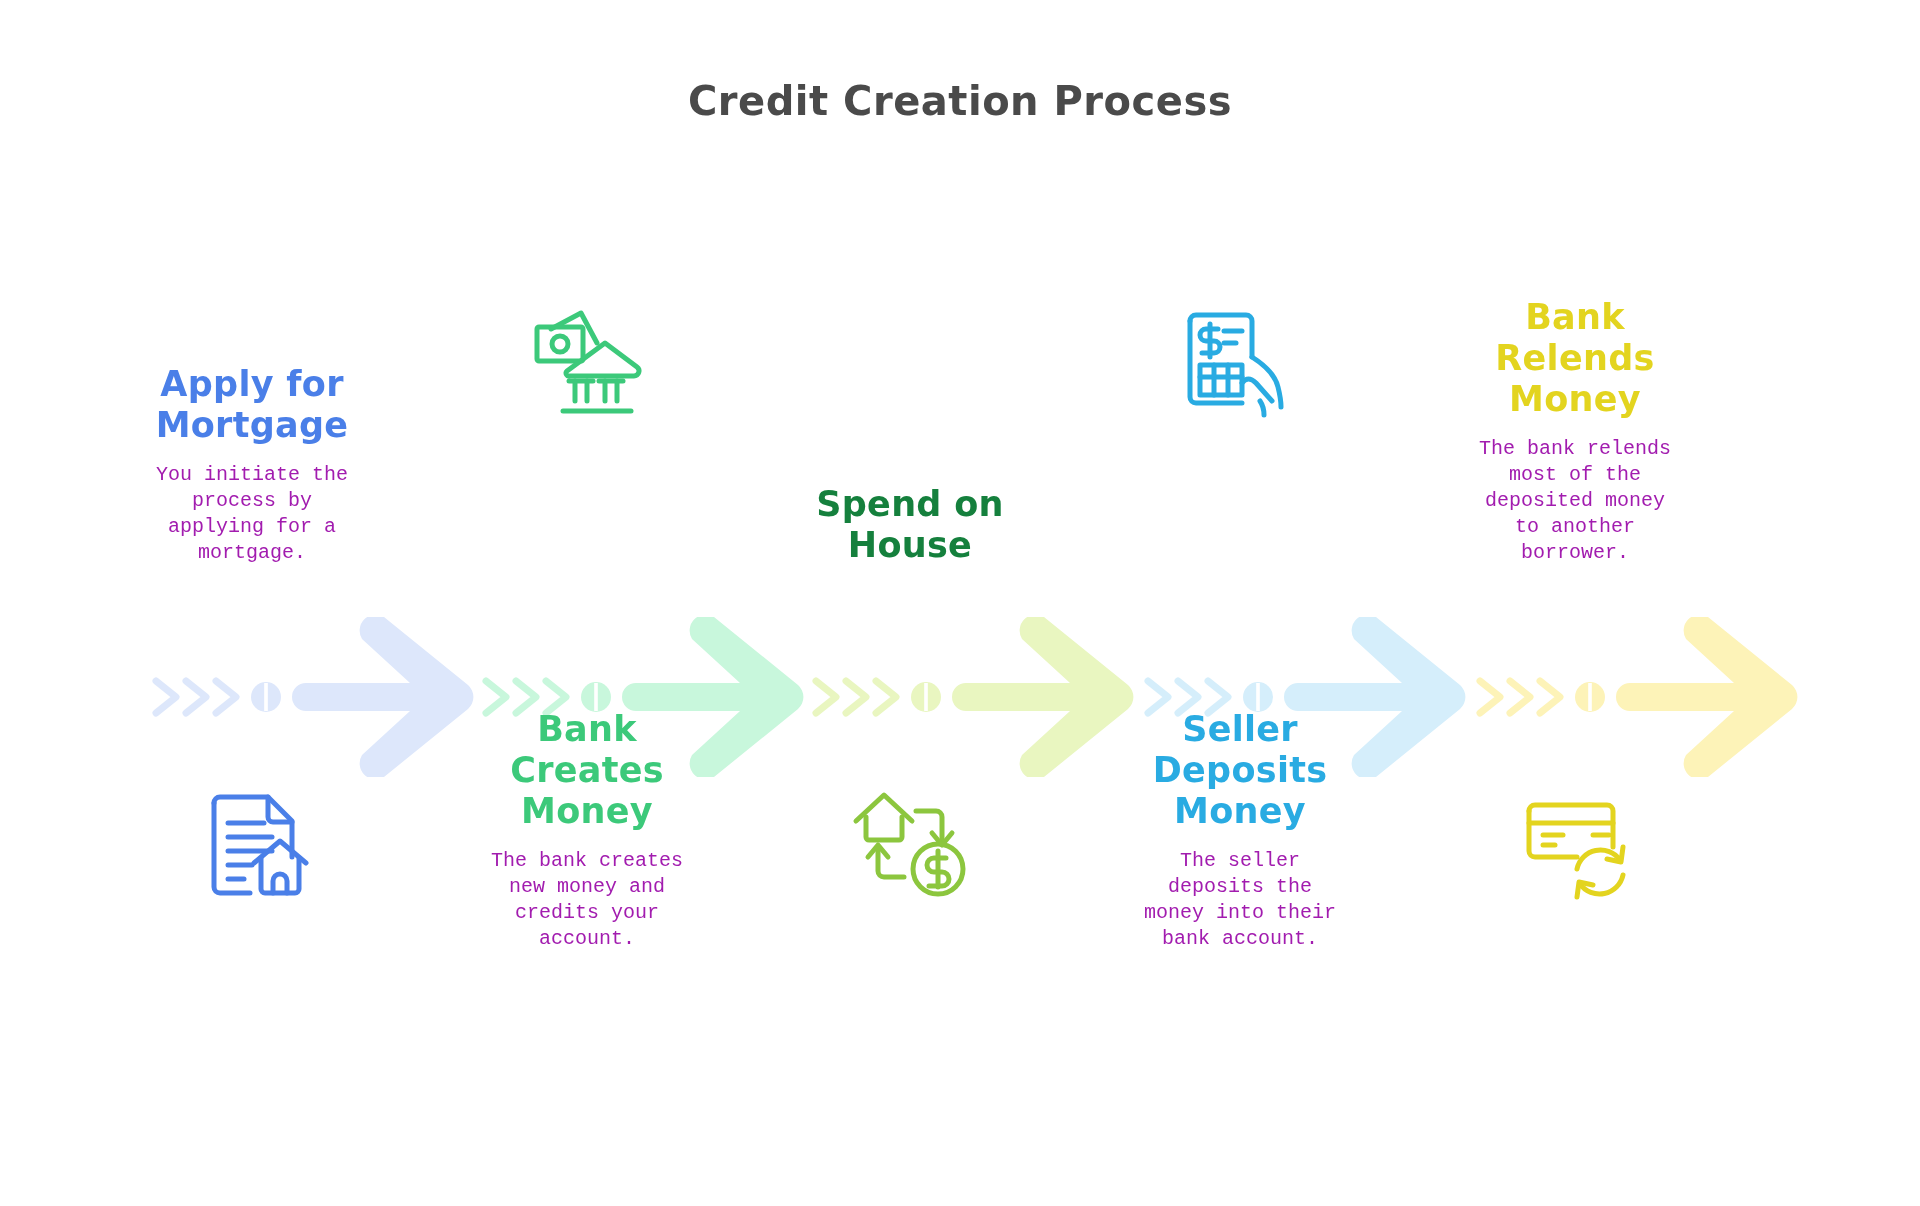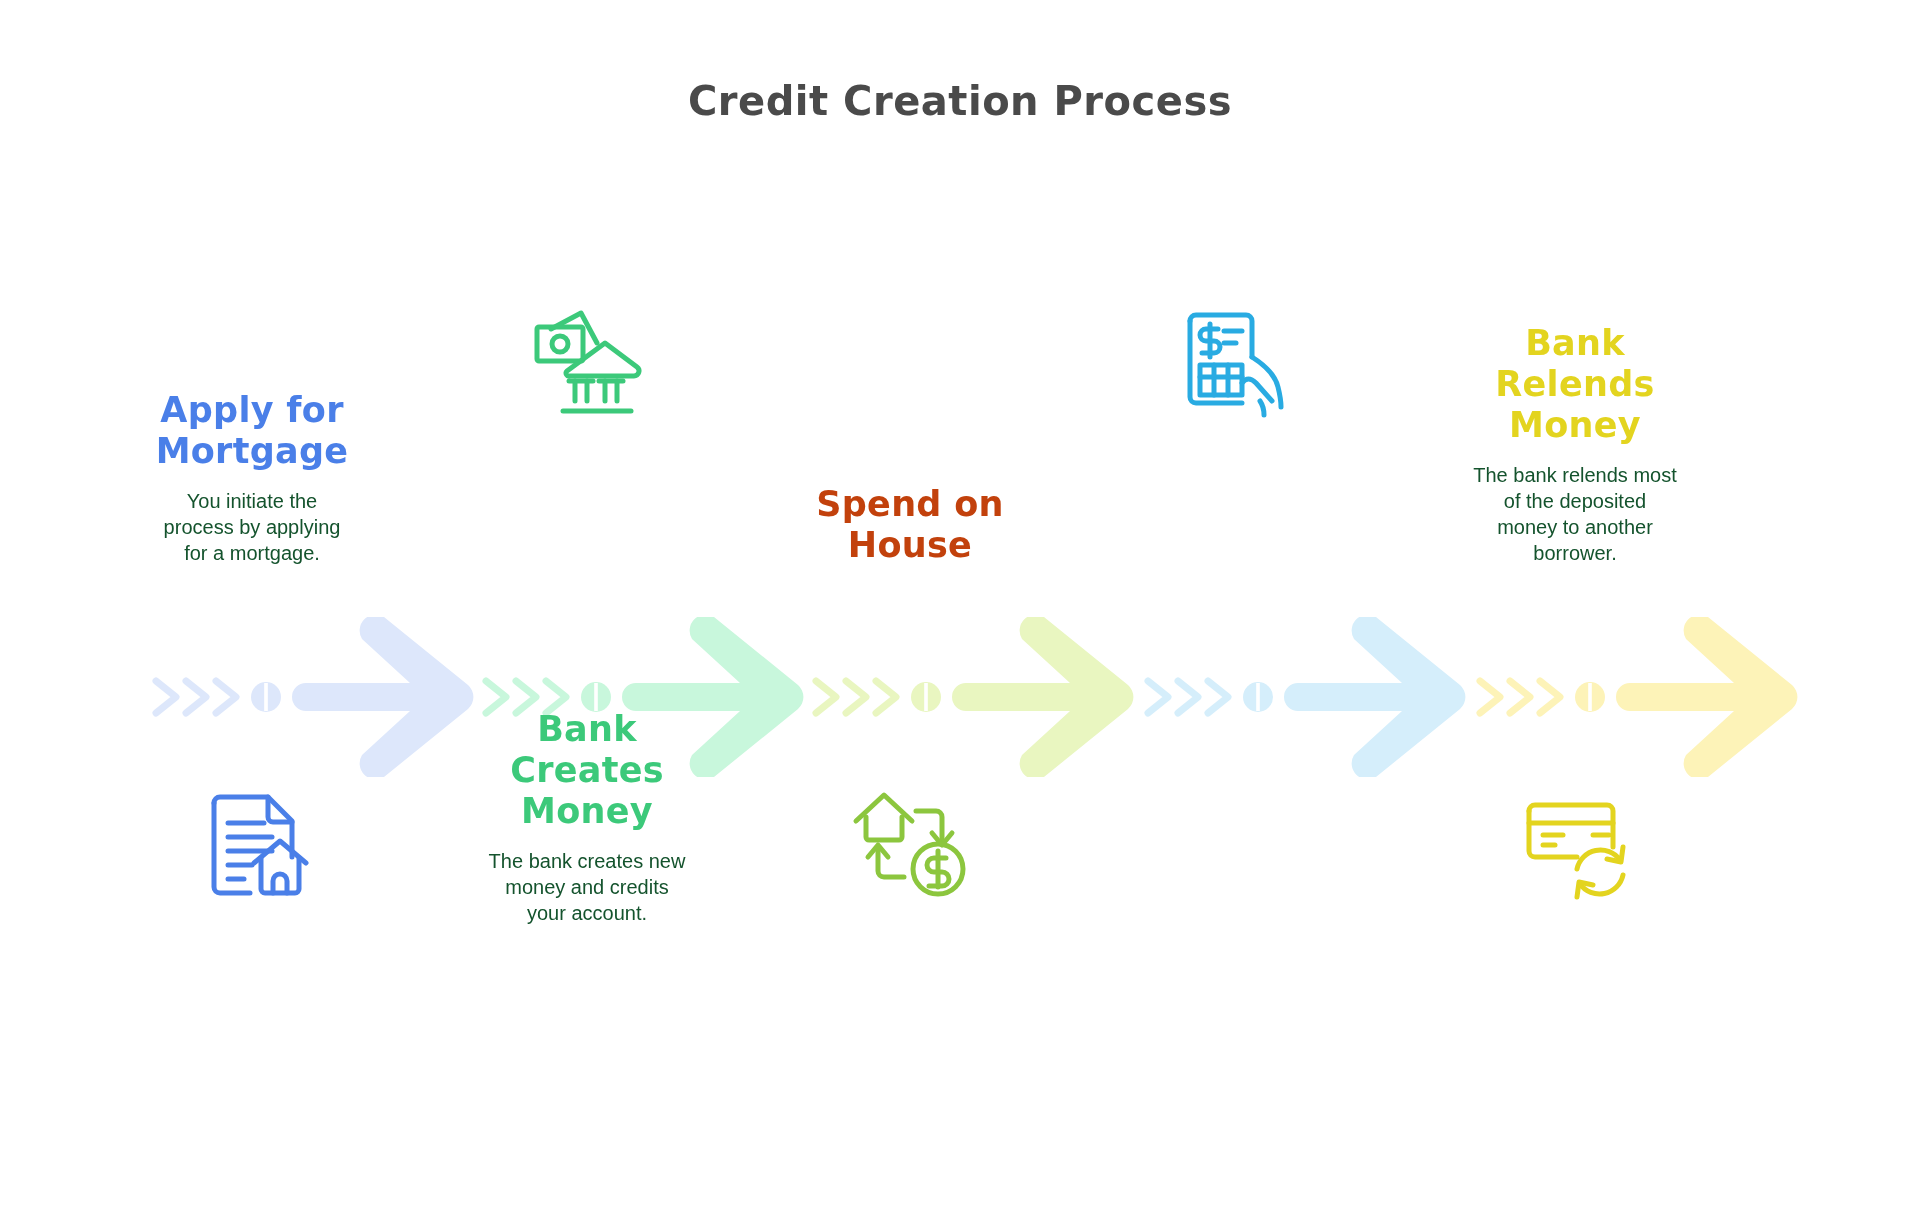--- a/index.html
+++ b/index.html
@@ -59,25 +59,25 @@
     font-family:"DejaVu Sans", sans-serif;
     font-size:35px;
     font-weight:bold;
     line-height:1.17;
     text-align:center;
     letter-spacing:0.3px;
     max-width:200px;
   }
   .step-body {
     margin-top:16px;
-    font-family:Liberation Sans, sans-serif;
+    font-family:Liberation Mono, monospace;
     font-size:20px;
     line-height:1.30;
     text-align:center;
-    color:#14532d;
+    color:#a21caf;
     max-width:205px;
   }
 
   .icon-wrap { width:120px; height:120px; display:block; }
   .icon-wrap svg { display:block; width:120px; height:120px; }
 
   
   .arrows {
     position:absolute;
     top:617px; left:0; width:1920px; height:160px;
@@ -214,21 +214,21 @@
         </span>
       </div>
       <div class="slot slot-bottom">
         <div class="step-head" style="color:#3cc97a">Bank Creates Money</div>
         <div class="step-body">The bank creates new money and credits your account.</div>
       </div>
     </div>
 
     <div class="step step-2">
       <div class="slot slot-top">
-        <div class="step-head" style="color:#c2410c">Spend on House</div>
+        <div class="step-head" style="color:#15803d">Spend on House</div>
       </div>
       <div class="slot slot-bottom icon-slot">
         <span class="icon-wrap">
           <svg viewBox="0 0 120 120" fill="none" stroke="#8cc63e" stroke-width="5" stroke-linecap="round" stroke-linejoin="round">
             <path d="M6 36 L34 10 L62 36"></path>
             <path d="M16 32 V52 a3 3 0 0 0 3 3 H49 a3 3 0 0 0 3 -3 V32"></path>
             <path d="M66 26 H86 a6 6 0 0 1 6 6 V58"></path>
             <polyline points="82,48 92,60 102,48"></polyline>
             <path d="M54 92 H34 a6 6 0 0 1 -6 -6 V62"></path>
             <polyline points="18,72 28,60 38,72"></polyline>
@@ -253,20 +253,24 @@
             <rect x="20" y="60" width="42" height="30"></rect>
             <line x1="20" y1="72" x2="62" y2="72"></line>
             <line x1="34" y1="60" x2="34" y2="90"></line>
             <line x1="48" y1="60" x2="48" y2="90"></line>
             <path d="M72 52 q22 14 26 30 q3 12 3 20"></path>
             <path d="M62 78 q6 -8 14 0 q8 9 16 18"></path>
             <path d="M80 96 q4 6 4 14"></path>
           </svg>
         </span>
       </div>
+      <div class="slot slot-bottom">
+        <div class="step-head" style="color:#29abe2">Seller Deposits Money</div>
+        <div class="step-body">The seller deposits the money into their bank account.</div>
+      </div>
     </div>
 
     <div class="step step-4">
       <div class="slot slot-top">
         <div class="step-head" style="color:#e3d41f">Bank Relends Money</div>
         <div class="step-body">The bank relends most of the deposited money to another borrower.</div>
       </div>
       <div class="slot slot-bottom icon-slot">
         <span class="icon-wrap">
           <svg viewBox="0 0 120 120" fill="none" stroke="#e3d41f" stroke-width="5" stroke-linecap="round" stroke-linejoin="round">

